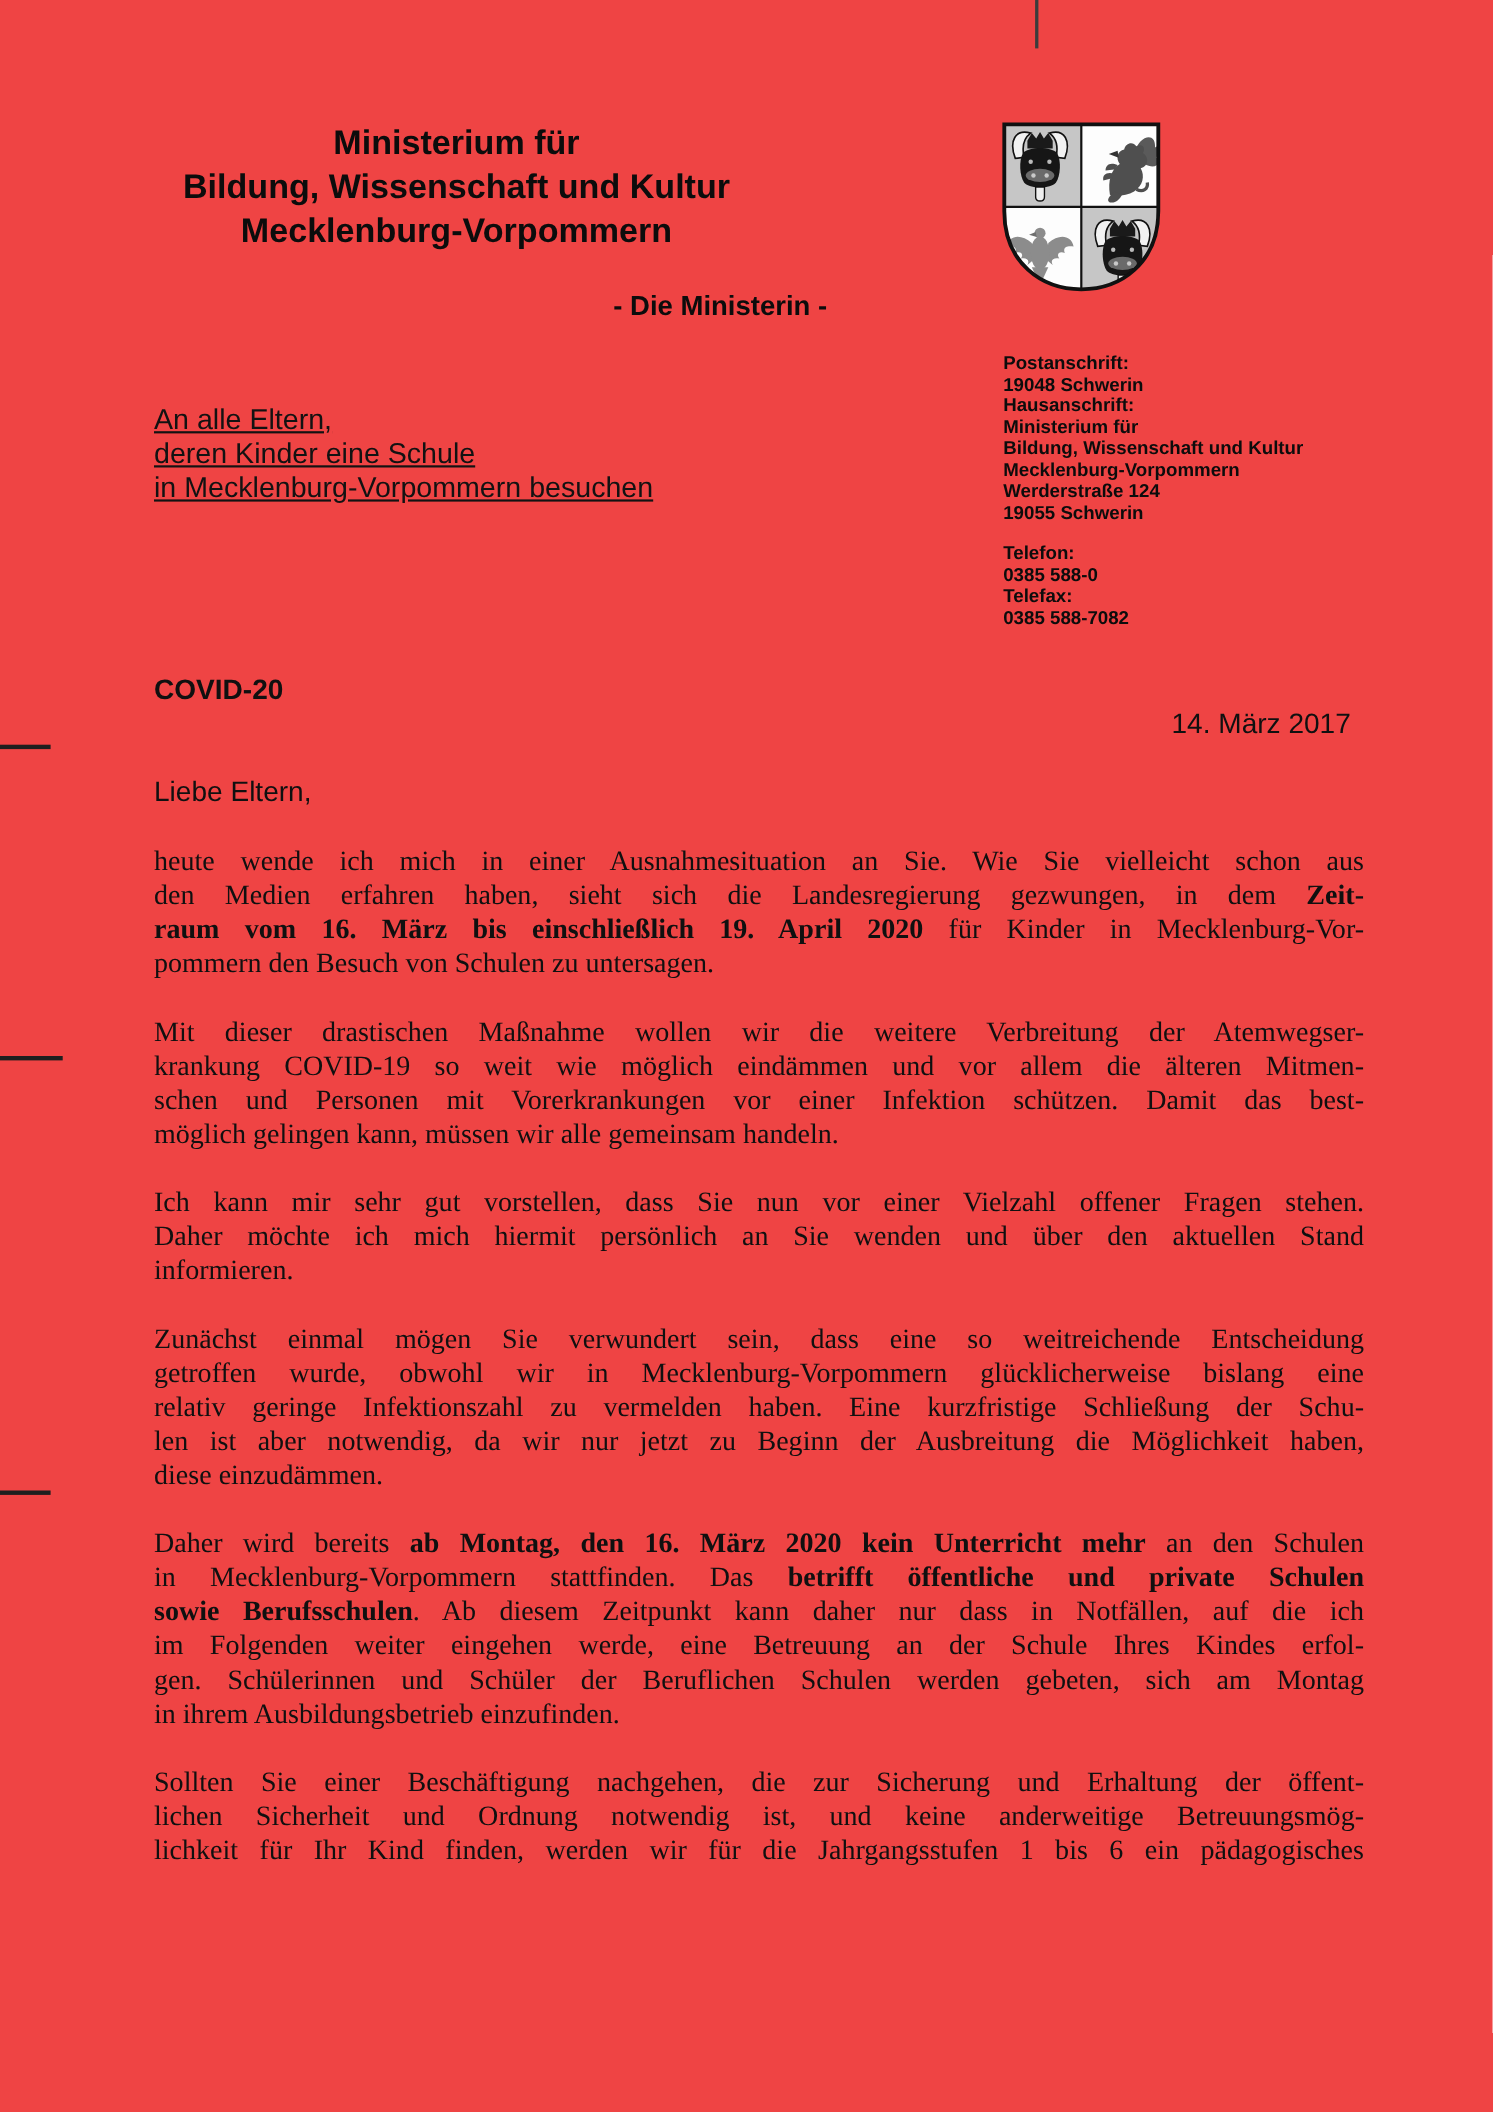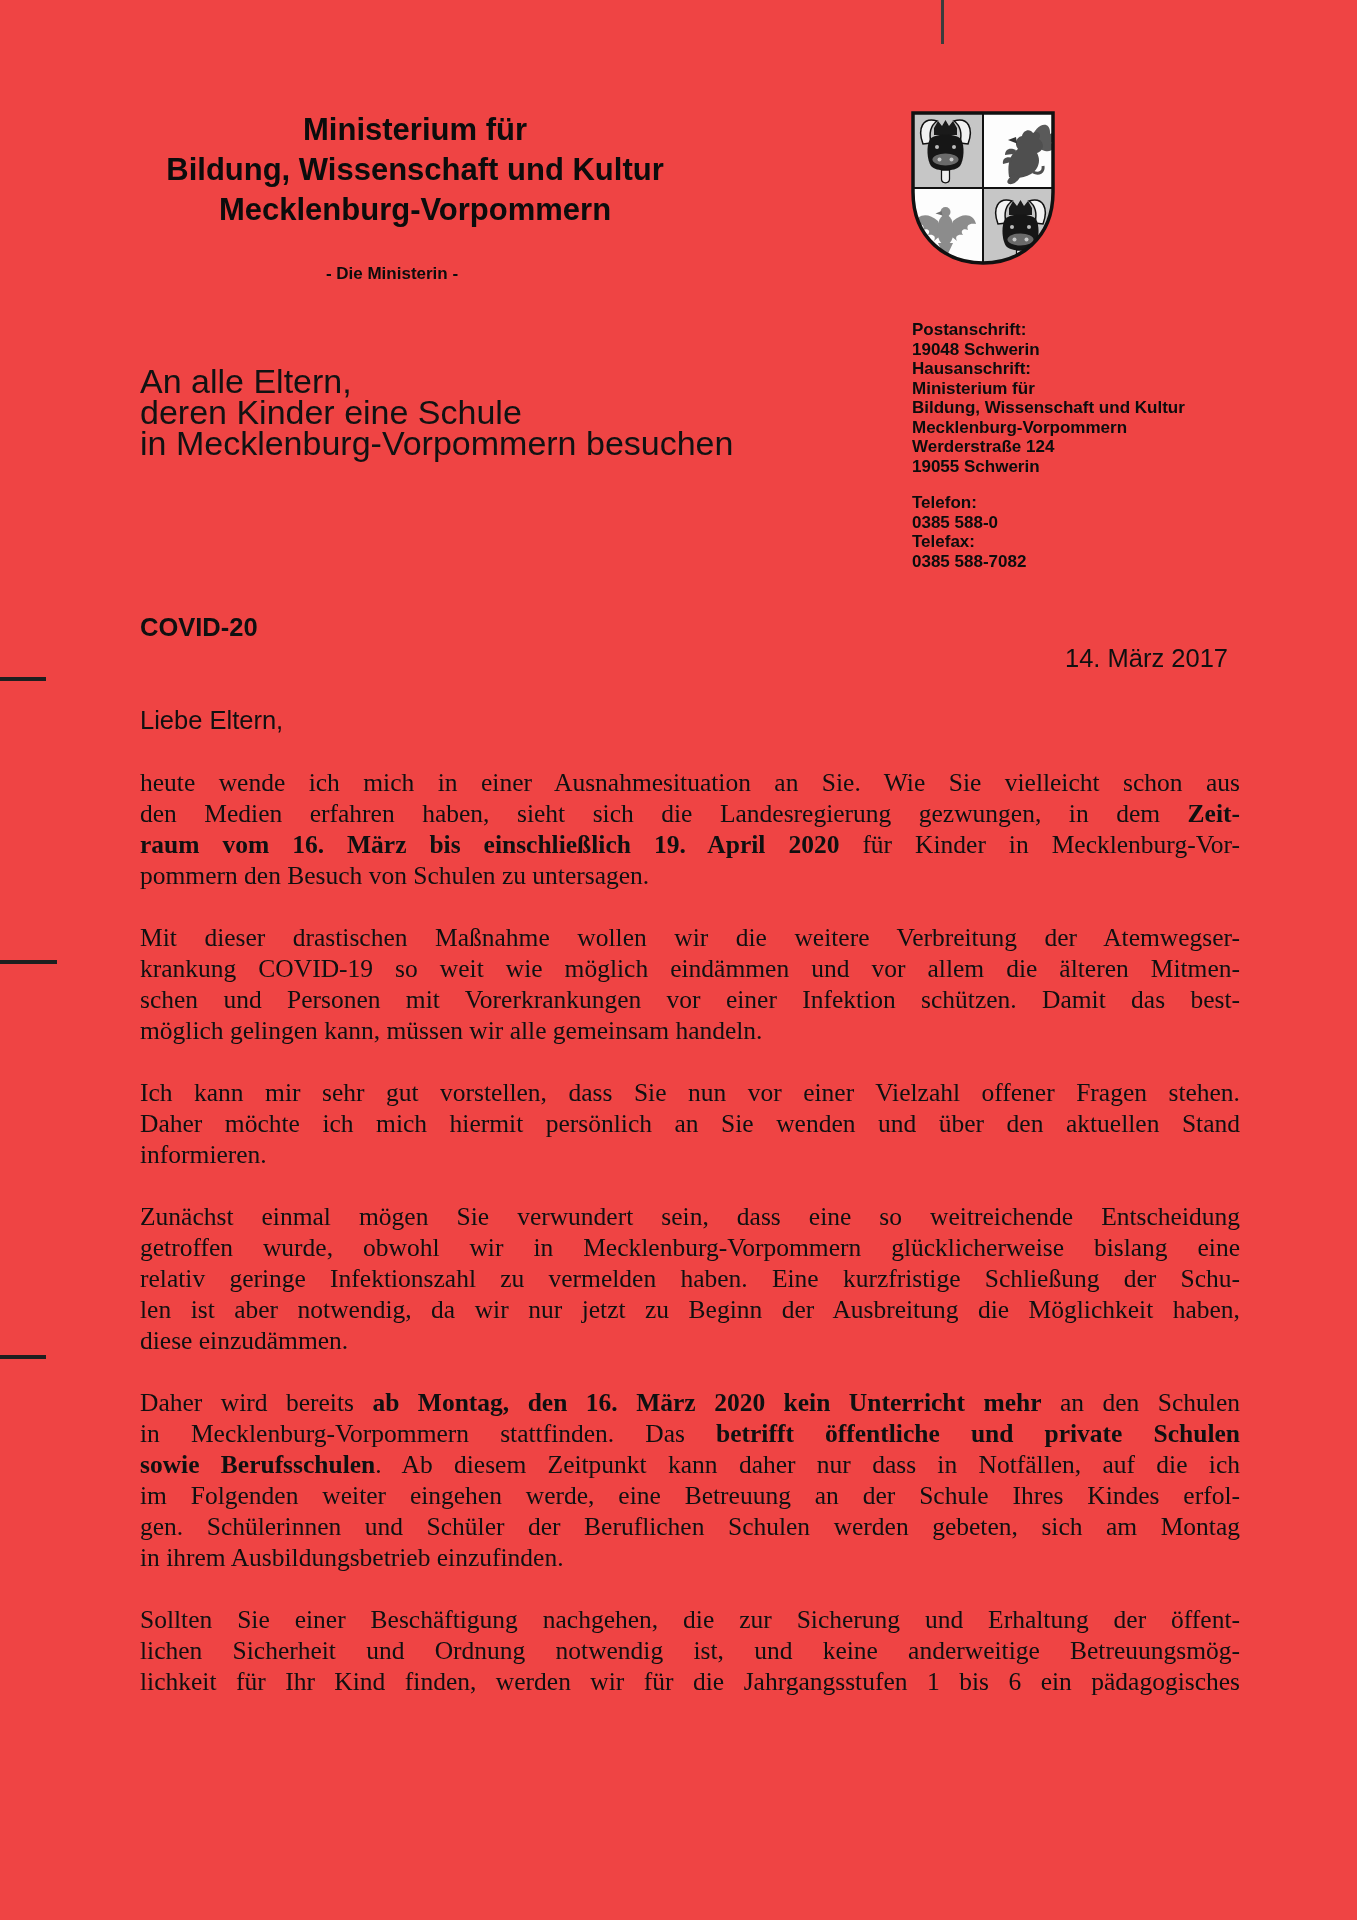--- a/index.html
+++ b/index.html
@@ -17,27 +17,27 @@
   .f1{top:677px;width:46px;}
   .f2{top:960px;width:57px;}
   .f3{top:1355px;width:46px;}
 
   
   .ministry{
     position:absolute;left:60px;top:110px;width:710px;
     text-align:center;font-weight:bold;font-size:31px;line-height:40px;color:#0c0c0c;
   }
   .role{
-    position:absolute;left:52px;top:264px;width:680px;
-    text-align:center;font-weight:bold;font-size:17px;color:#0c0c0c;
+    position:absolute;left:72px;top:264px;width:680px;
+    text-align:right;font-weight:bold;font-size:25px;color:#0c0c0c;
   }
   .coa{position:absolute;left:907px;top:108px;width:152px;height:160px;}
 
   
-  .recipient{position:absolute;left:140px;top:366px;font-size:34px;line-height:31px;}
+  .recipient{position:absolute;left:140px;top:366px;font-size:26px;line-height:31px;text-decoration:underline;}
 
   
   .contact{
     position:absolute;left:912px;top:320px;width:340px;
     font-size:17px;line-height:19.5px;font-weight:bold;color:#0c0c0c;
   }
   .contact .gap{height:17px;}
   .trow{display:flex;flex-direction:column;}
   .trow .lbl{width:96px;}
 

